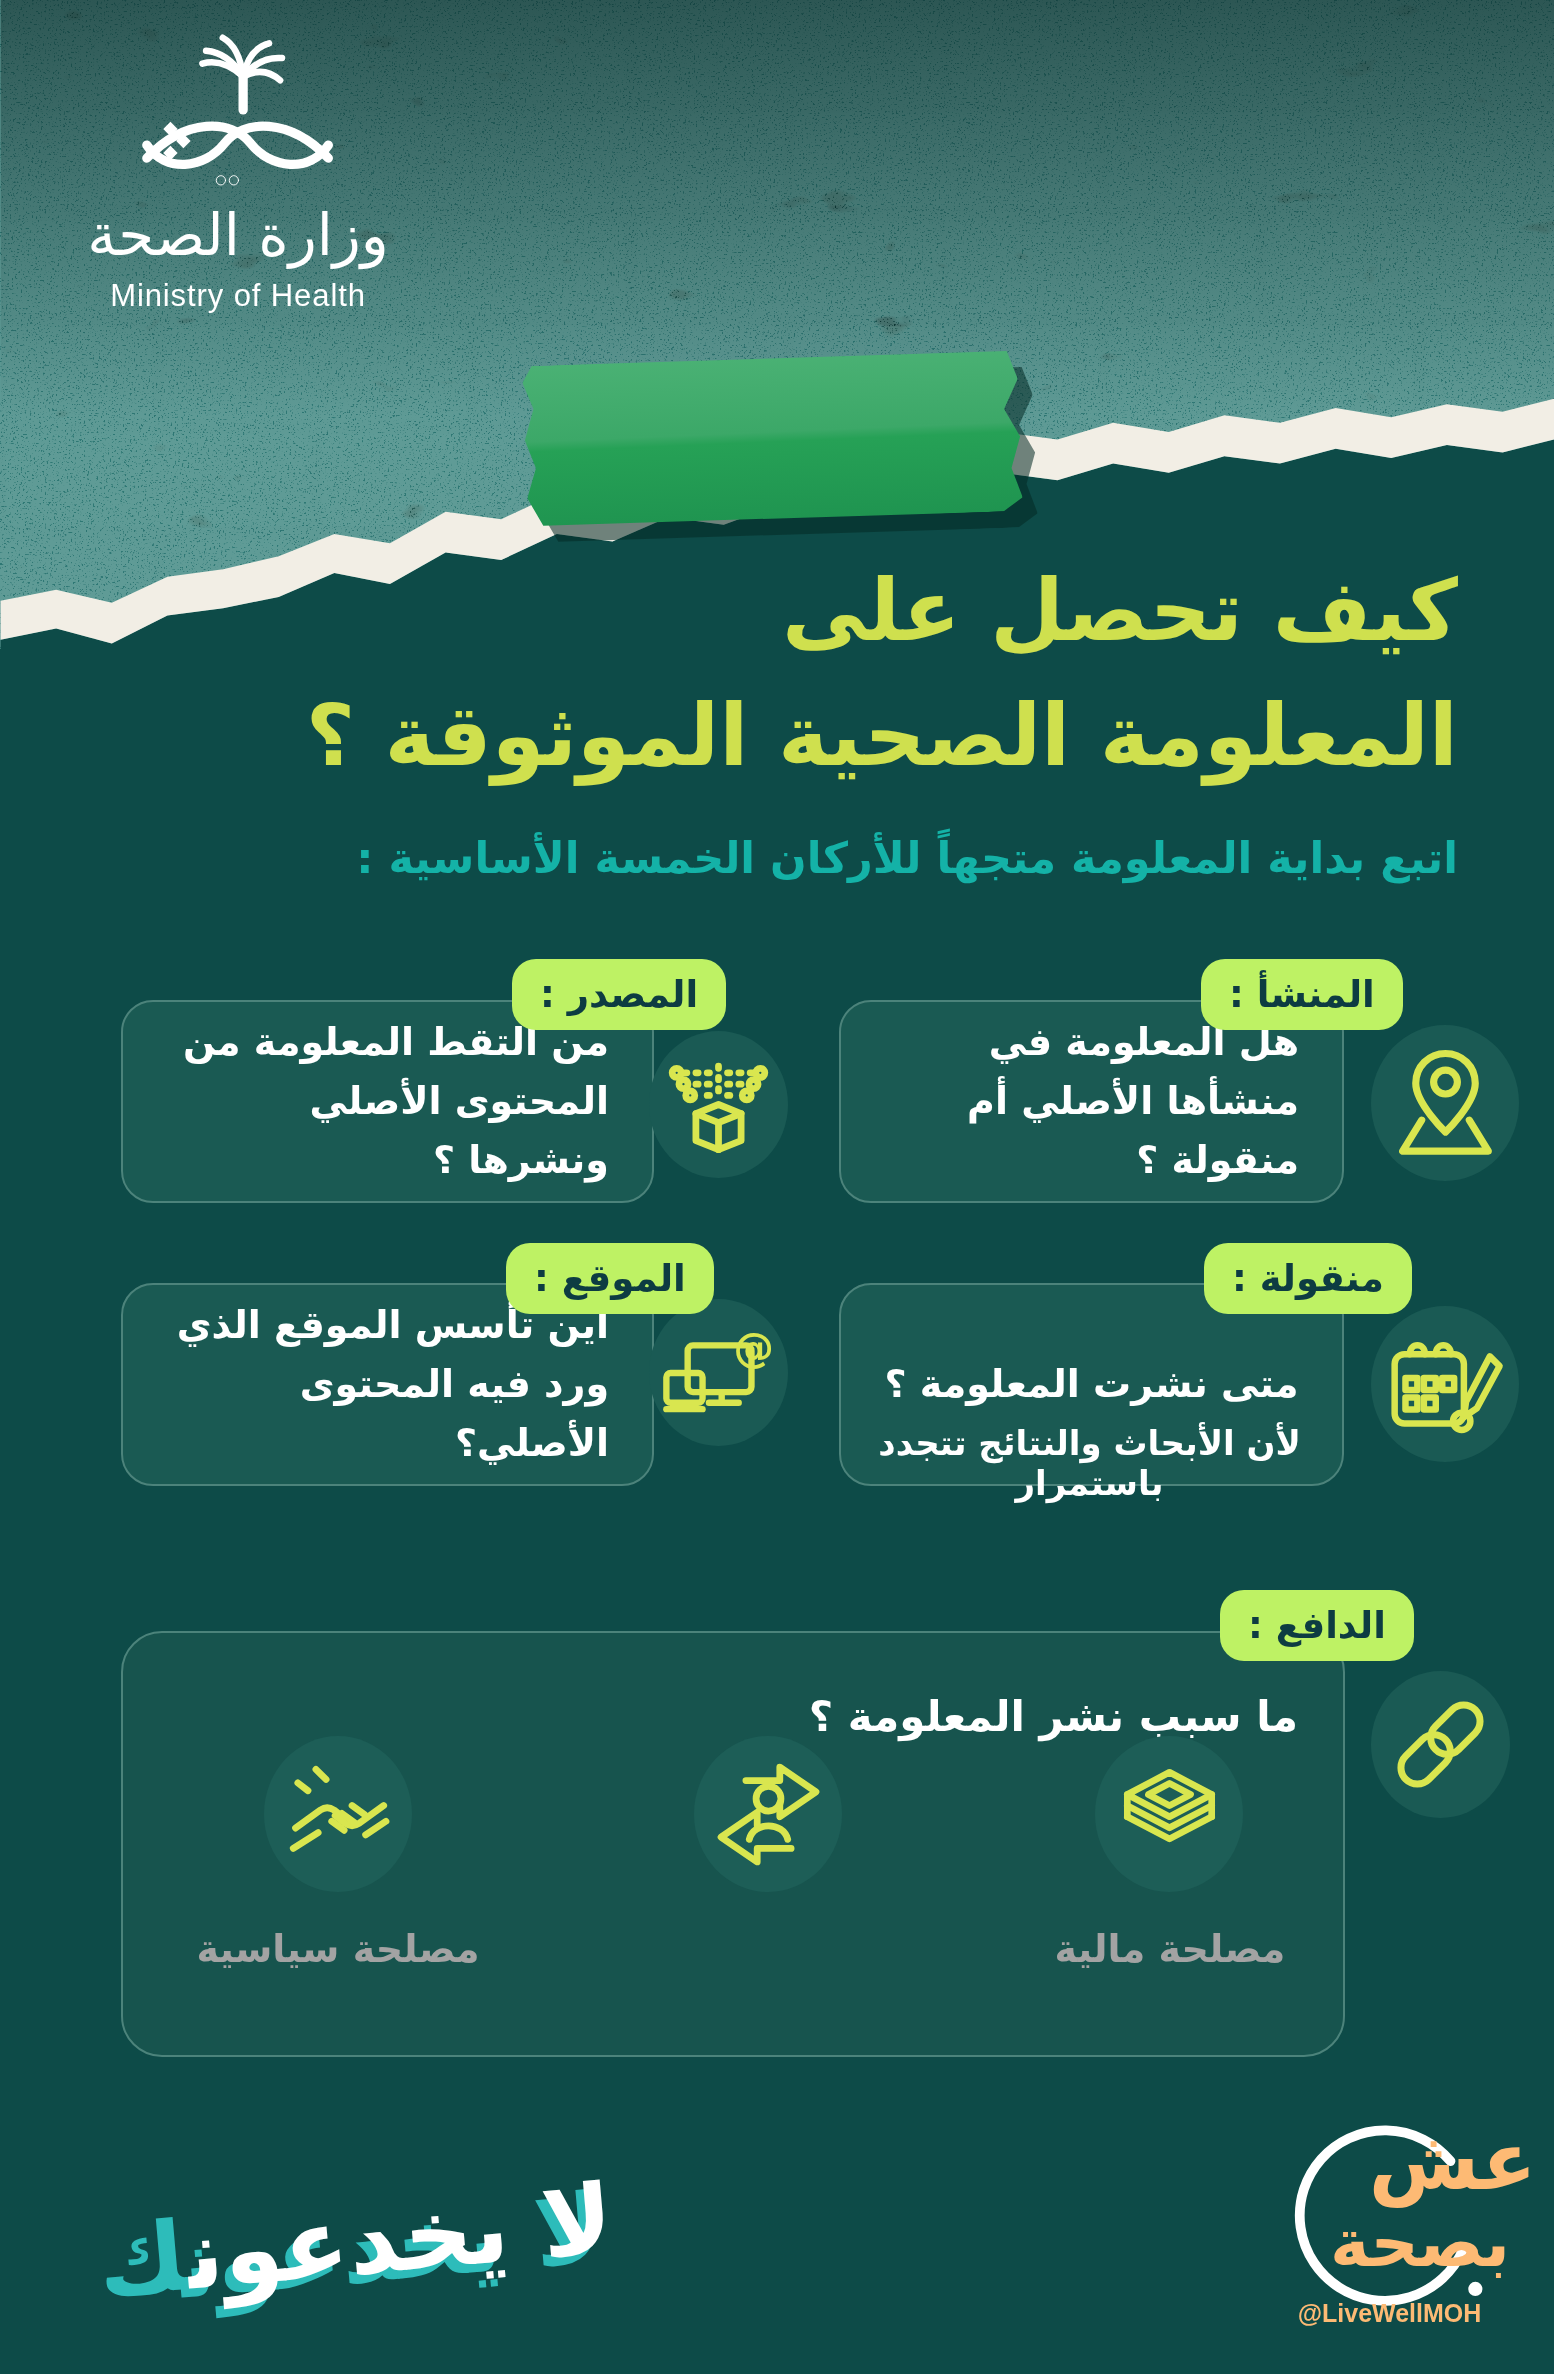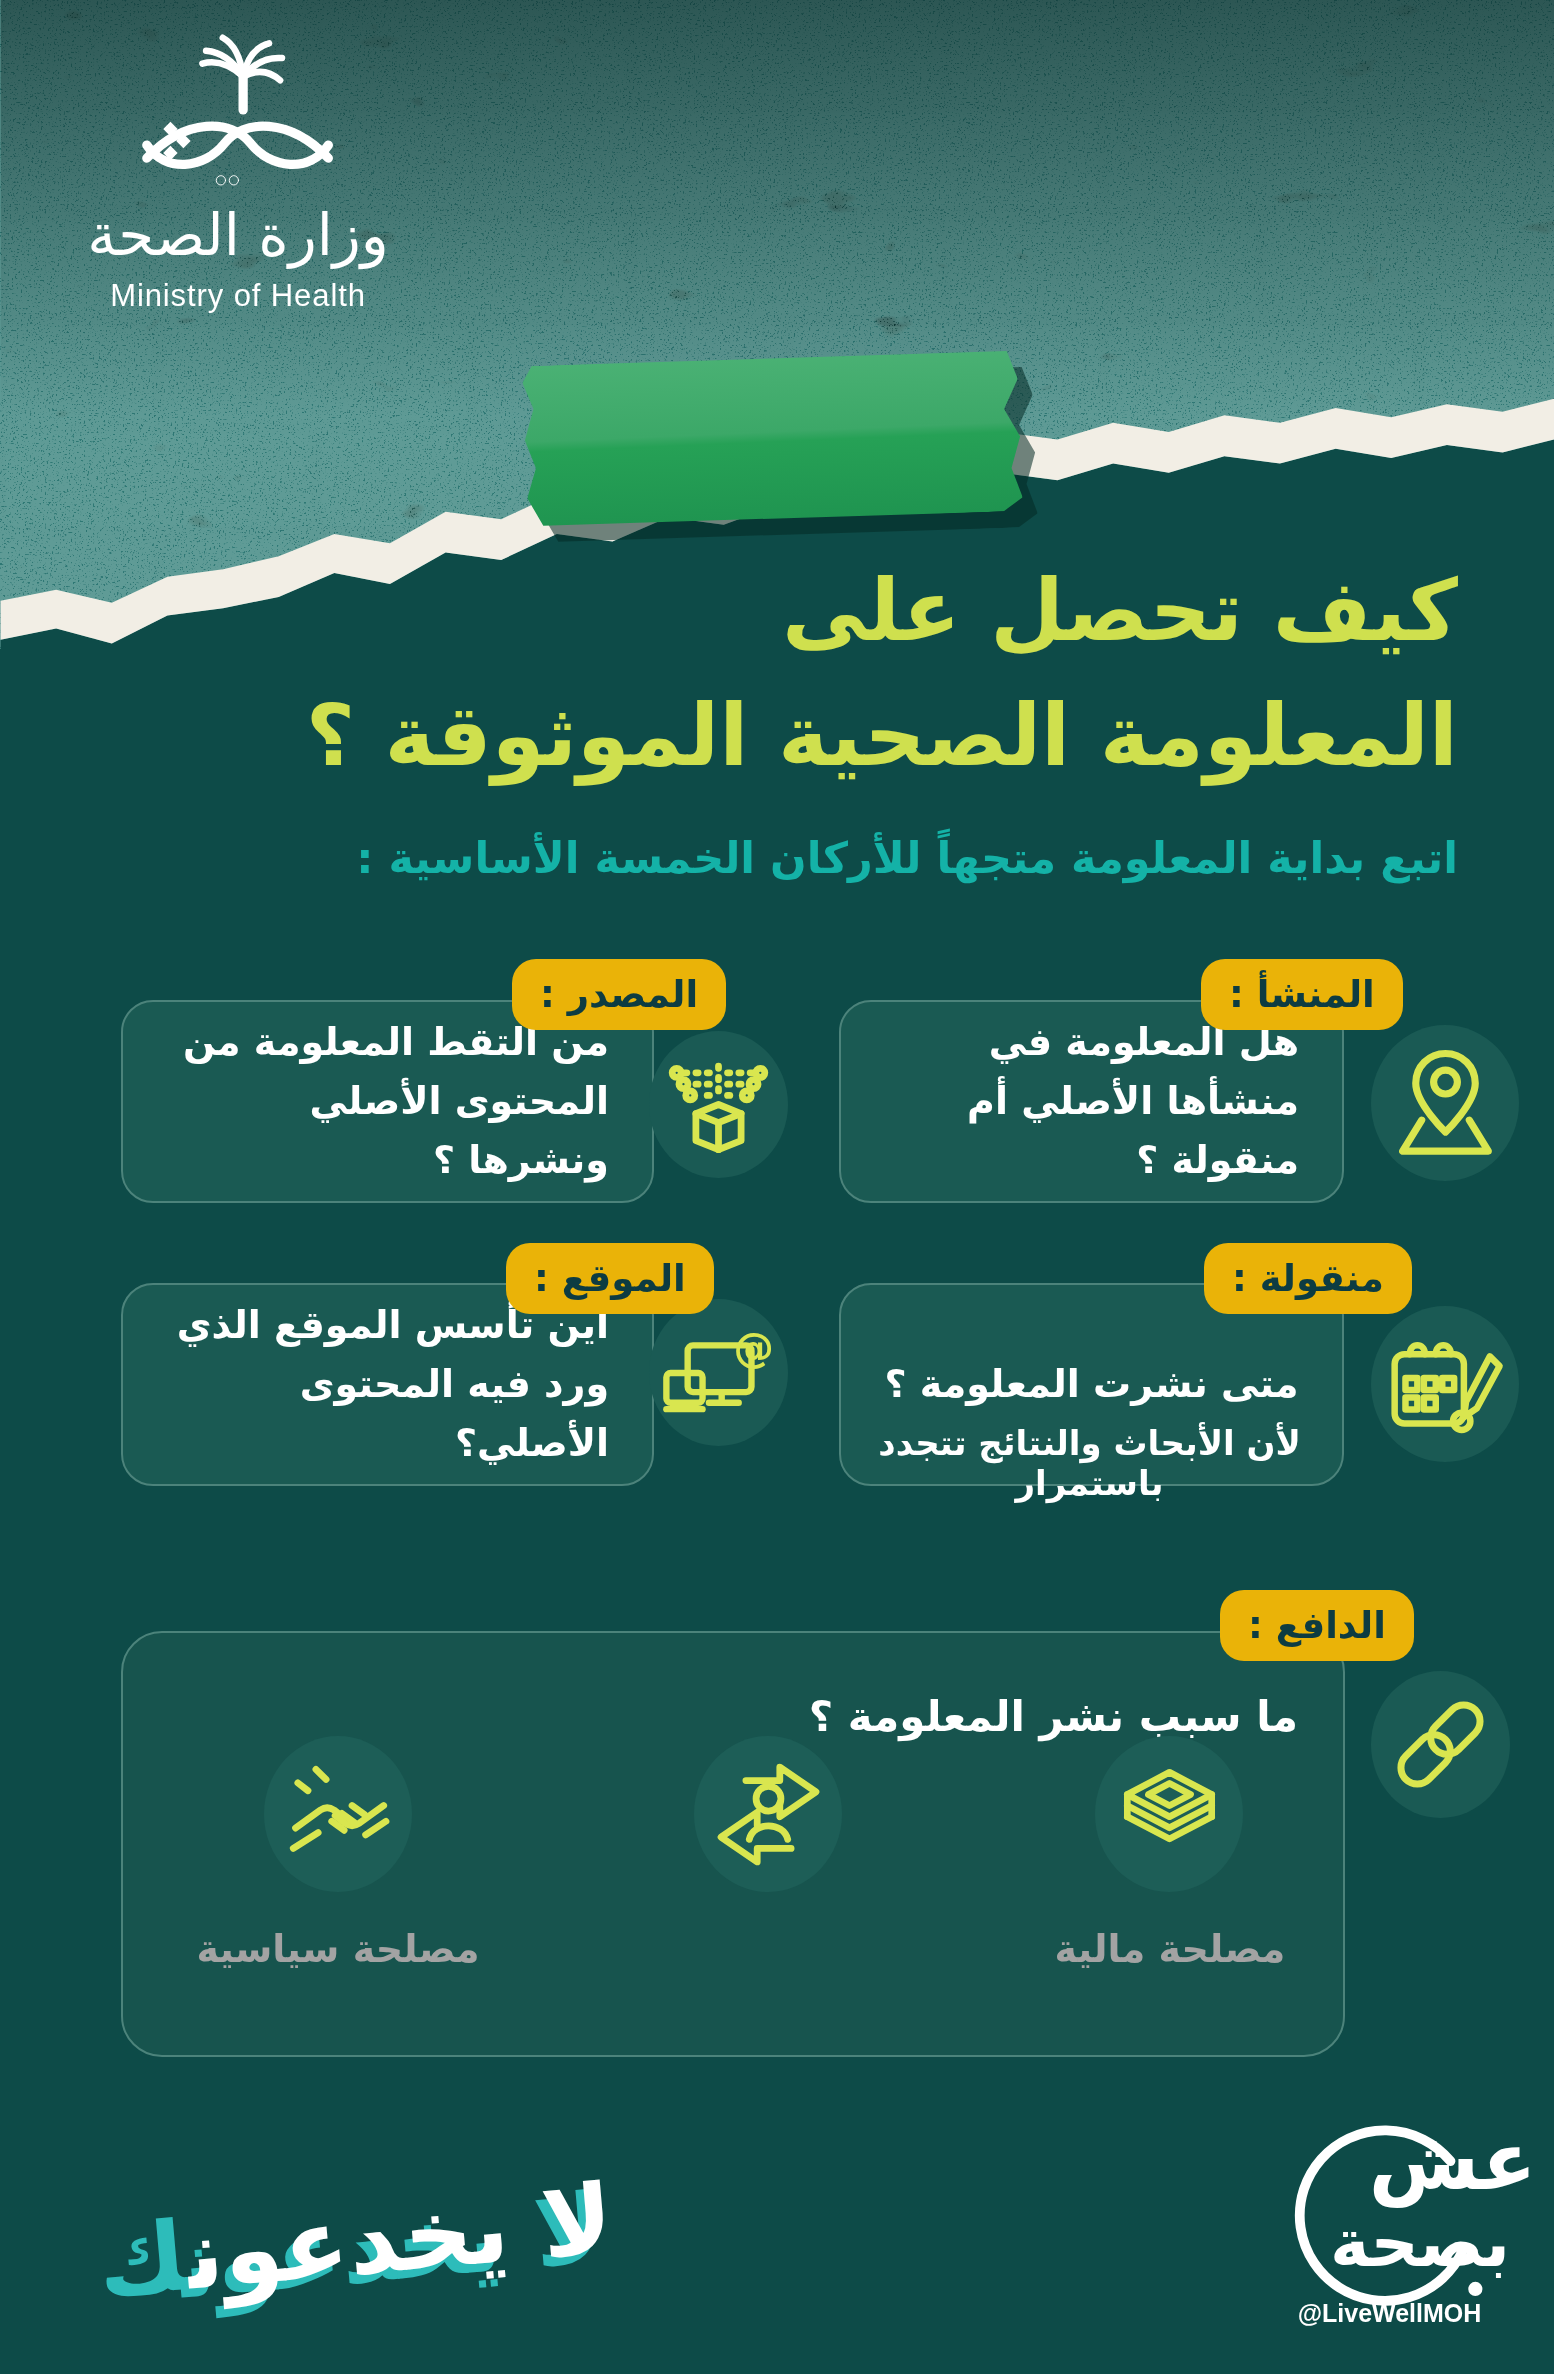--- a/index.html
+++ b/index.html
@@ -21,39 +21,39 @@
   
   .title{position:absolute;right:97px;top:549px;width:1354px;text-align:right;
          color:#cfe04e;font-size:85px;font-weight:bold;line-height:1.47;}
   .subtitle{position:absolute;right:97px;top:833px;width:1354px;text-align:right;
          color:#14b2a7;font-size:43px;font-weight:bold;}
   
   .card{position:absolute;background:#1a5a53;border:2.8px solid #4c837b;border-radius:32px;}
   .card-text{position:absolute;inset:0;display:flex;align-items:center;
          padding:26px 43px;color:#fff;font-size:38px;font-weight:bold;line-height:1.55;text-align:right;}
   .card-text.center{justify-content:center;text-align:center;}
-  .pill{position:absolute;background:#eab308;color:#0d3c42;font-weight:bold;font-size:37px;
+  .pill{position:absolute;background:#bef264;color:#0d3c42;font-weight:bold;font-size:37px;
         padding:14px 28px;border-radius:24px;z-index:6;}
   .icircle{position:absolute;border-radius:50%;background:#1a5a54;
         display:flex;align-items:center;justify-content:center;}
   .note{position:absolute;left:839px;top:1423px;width:501px;text-align:center;
         color:#fff;font-size:34px;font-weight:bold;}
   .question{position:absolute;right:45px;top:59px;color:#fff;font-size:42px;font-weight:bold;}
   .mcap{position:absolute;top:1927px;width:408px;text-align:center;color:#a3a3a3;font-size:38px;font-weight:bold;}
   
   .ic path,.ic rect,.ic circle,.ic line,.ic polyline{stroke:#d9e64f;stroke-width:6;fill:none;
         stroke-linecap:round;stroke-linejoin:round;}
   .ic .fil{fill:#d9e64f;stroke:none;}
   .moh-ic path,.moh-ic circle{stroke:#fff;fill:none;stroke-linecap:round;stroke-linejoin:round;}
   .moh-ic .fw{fill:#fff;stroke:none;}
   
   .slogan{position:absolute;left:82px;top:2185px;width:547px;text-align:center;font-size:96px;
         font-weight:bold;color:#fff;transform:rotate(-5deg);text-shadow:-8.3px 8.3px 0 #2dbcba;}
   .slogan .accent{color:#2dbcba;text-shadow:none;}
-  .brand{position:absolute;left:1273px;top:2115px;width:269px;height:237px;color:#ffffff;}
+  .brand{position:absolute;left:1273px;top:2115px;width:269px;height:237px;color:#fdba74;}
   .brand svg{position:absolute;left:0;top:0;}
   .brand-top{position:absolute;right:5.6px;top:0px;font-size:80px;font-weight:bold;}
   .brand-bottom{position:absolute;right:32px;top:89px;font-size:67px;font-weight:bold;}
   .handle{position:absolute;left:5px;top:184px;width:223px;text-align:center;font-size:25px;
         font-weight:bold;font-family:"Liberation Sans",sans-serif;}
 </style>
 </head>
 <body>
 
 <div id="poster">

